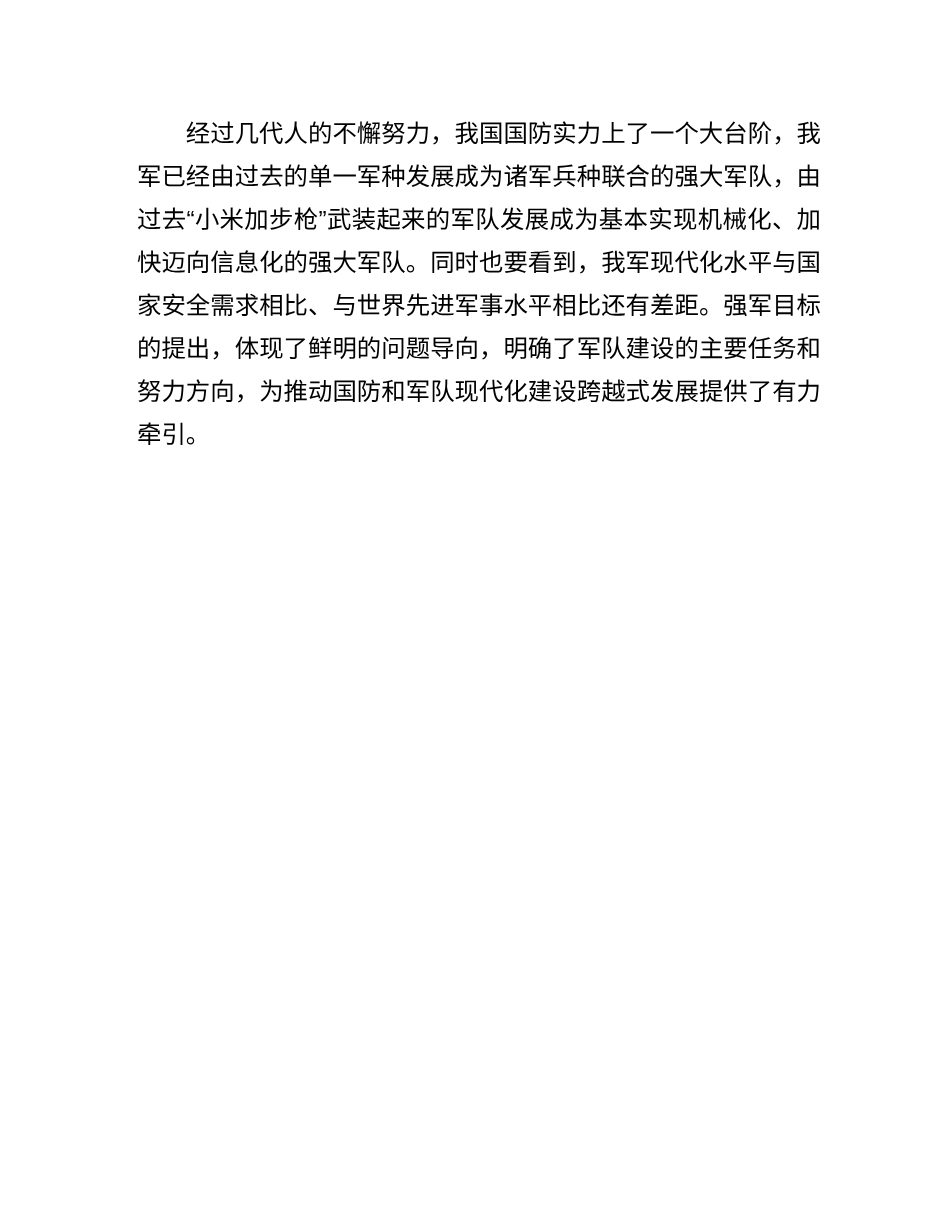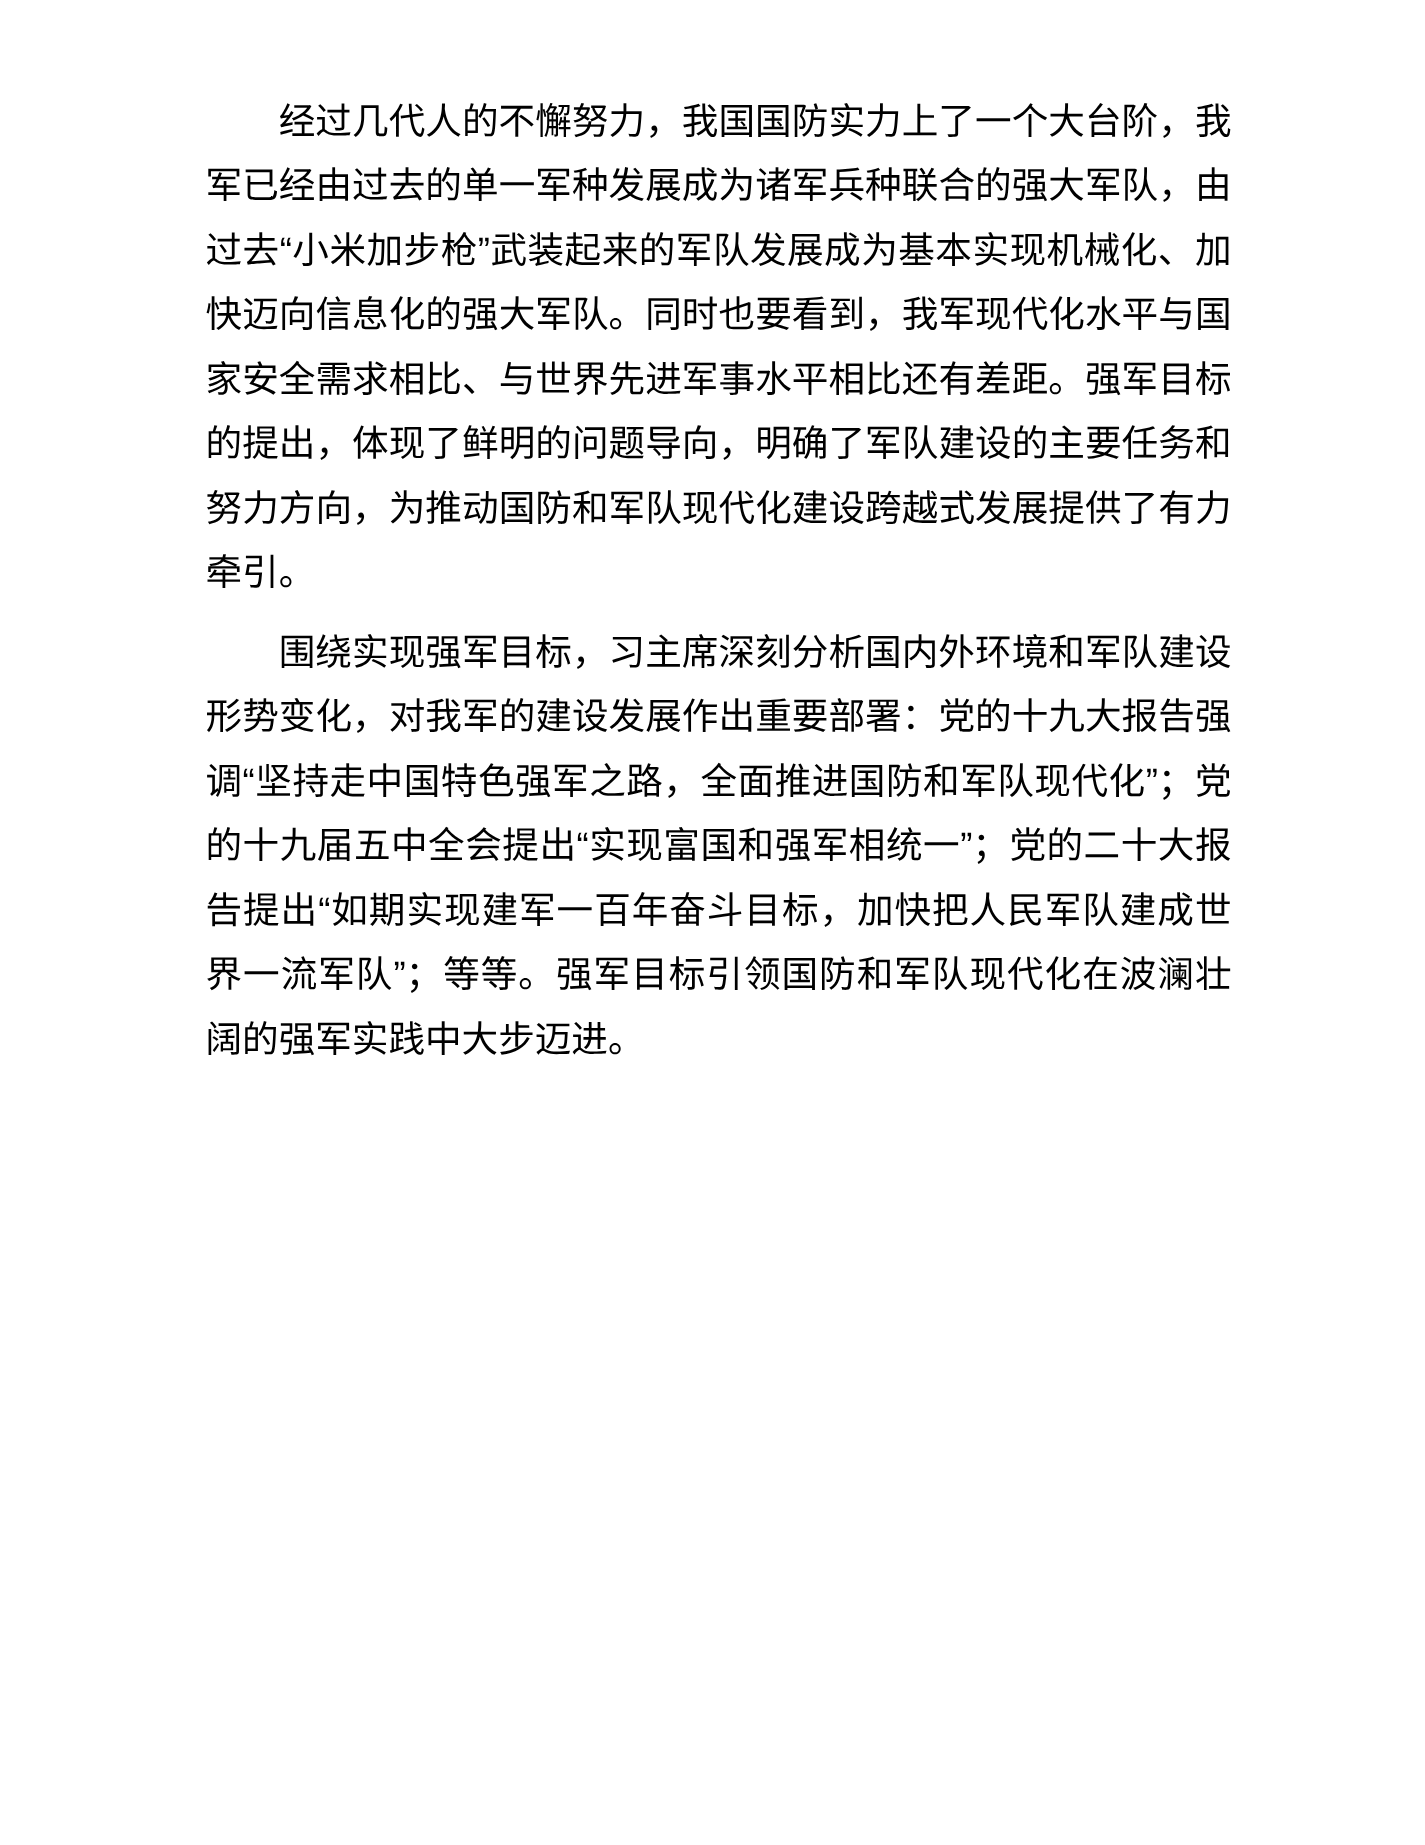--- a/index.html
+++ b/index.html
@@ -9,21 +9,21 @@
   body {
     width: 950px;
     height: 1230px;
     background: #ffffff;
     overflow: hidden;
   }
   .doc-page {
     box-sizing: border-box;
     width: 950px;
     height: 1230px;
-    padding: 60px 129px 0 137px;
+    padding: 112px 129px 0 137px;
     background: #ffffff;
   }
   .doc-page p {
     margin: 0 0 10px 0;
     font-family: "Liberation Sans", "DejaVu Sans", sans-serif;
     font-size: 24.4px;
     line-height: 43px;
     color: #000000;
     text-indent: 2em;
     text-align: justify;
@@ -31,14 +31,13 @@
   }
   .doc-page p.heading-line {
     text-align: left;
   }
 </style>
 </head>
 <body>
 
 <div class="doc-page">
   <p>经过几代人的不懈努力，我国国防实力上了一个大台阶，我军已经由过去的单一军种发展成为诸军兵种联合的强大军队，由过去“小米加步枪”武装起来的军队发展成为基本实现机械化、加快迈向信息化的强大军队。同时也要看到，我军现代化水平与国家安全需求相比、与世界先进军事水平相比还有差距。强军目标的提出，体现了鲜明的问题导向，明确了军队建设的主要任务和努力方向，为推动国防和军队现代化建设跨越式发展提供了有力牵引。</p>
-  <p>围绕实现强军目标，习主席深刻分析国内外环境和军队建设形势变化，对我军的建设发展作出重要部署：党的十九大报告强调“坚持走中国特色强军之路，全面推进国防和军队现代化”；党的十九届五中全会提出“实现富国和强军相统一”；党的二十大报告提出“如期实现建军一百年奋斗目标，加快把人民军队建成世界一流军队”；等等。强军目标引领国防和军队现代化在波澜壮阔的强军实践中大步迈进。</p>
 </div>
 
 </body></html>

